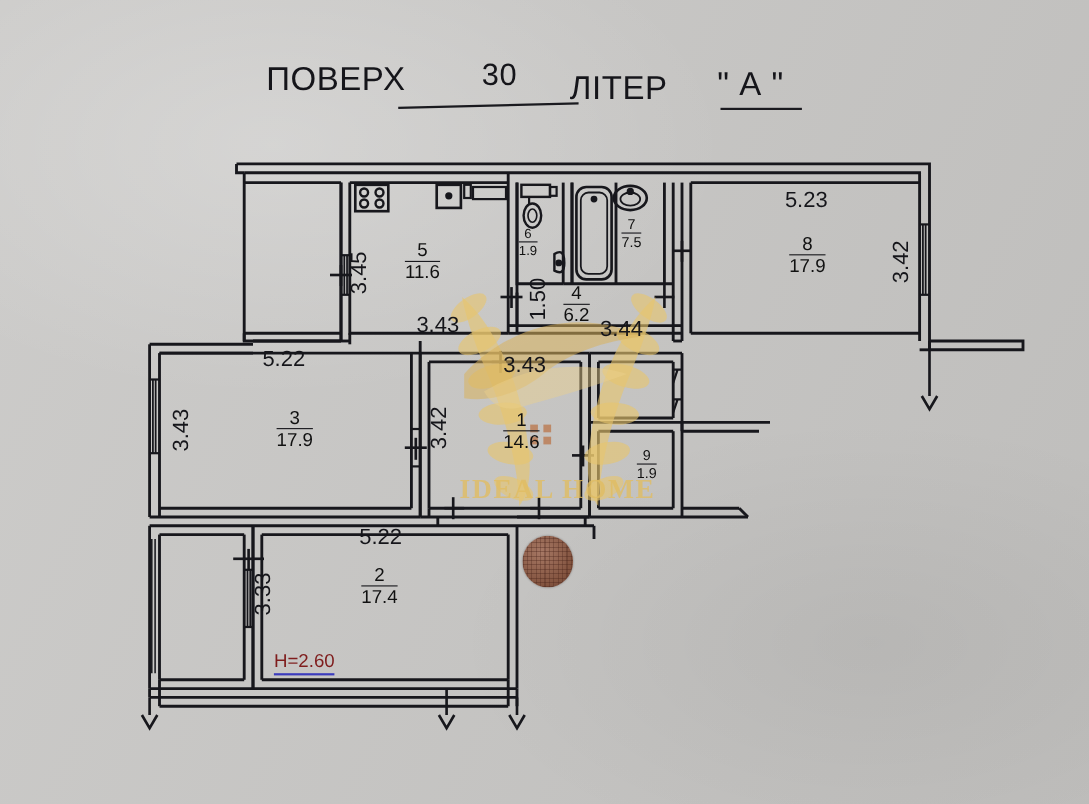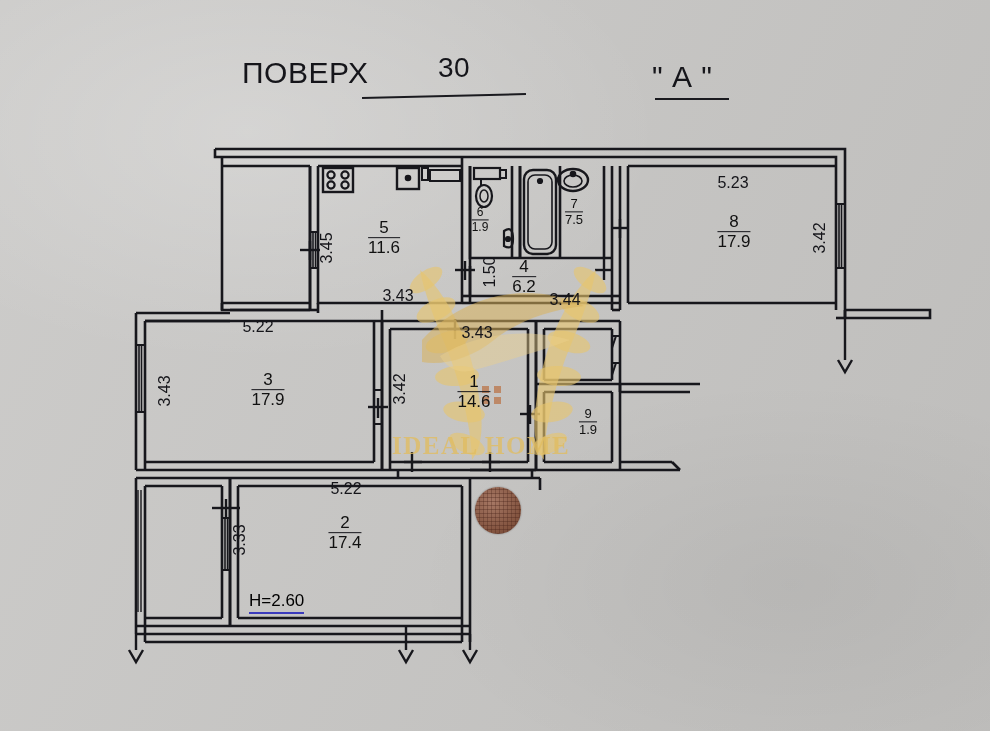--- a/index.html
+++ b/index.html
@@ -81,51 +81,51 @@
     text-align: center;
     transform: translate(-50%, -50%);
   }
   .room-box.small .room-num,
   .room-box.small .room-area { font-size: 13px; }
   .room-box.tiny .room-num,
   .room-box.tiny .room-area  { font-size: 12px; }
 
   .dim {
     position: absolute;
-    font-size: 16px;
+    font-size: 20px;
     color: #15151a;
     transform: translate(-50%, -50%);
   }
   .dim.vert { writing-mode: vertical-rl; transform: translate(-50%, -50%) rotate(180deg); }
 
   #height-note {
     position: absolute;
     left: 249px;
     top: 591px;
     font-size: 17px;
-    color: #000000;
+    color: #7f1d1d;
     border-bottom: 2.5px solid #3b3bbd;
     padding-bottom: 1px;
   }
 
   
   #watermark {
     position: absolute;
     left: 398px;
     top: 236px;
     width: 220px;
     height: 230px;
     pointer-events: none;
   }
   #watermark-text {
     position: absolute;
     left: 392px;
     top: 432px;
     width: 204px;
-    text-align: left;
+    text-align: right;
     font-size: 25px;
     font-weight: bold;
     letter-spacing: 1.5px;
     font-family: "Liberation Serif", serif;
     color: rgba(224,188,96,.78);
     pointer-events: none;
   }
 
   
   #stamp {
@@ -146,20 +146,21 @@
 </head>
 <body>
 
 <div id="page">
 
   <div id="paper-noise"></div>
 
   <div id="title-block">
     <span class="title-word" id="title-poverh">ПОВЕРХ</span>
     <span class="title-word" id="title-floor">30</span>
+    <span class="title-word" id="title-liter">ЛІТЕР</span>
     <span class="title-word" id="title-letter">" А "</span>
     <div class="title-rule" id="rule-floor"></div>
     <div class="title-rule" id="rule-letter"></div>
   </div>
 
   <svg id="plan" width="990" height="731" viewBox="0 0 990 731">
     <g fill="none" stroke="#17171c" stroke-width="2.6" stroke-linejoin="miter" stroke-linecap="butt">
 
       <path d="M215,149 L845,149 L845,318"></path>
       <path d="M215,149 L215,157 L222,157"></path>

